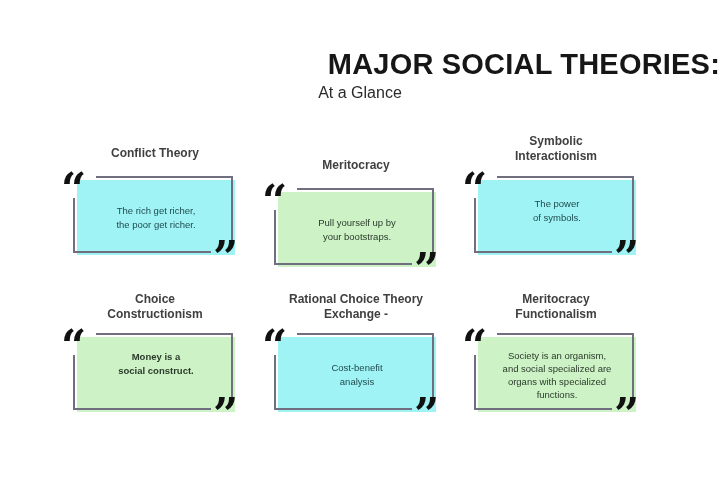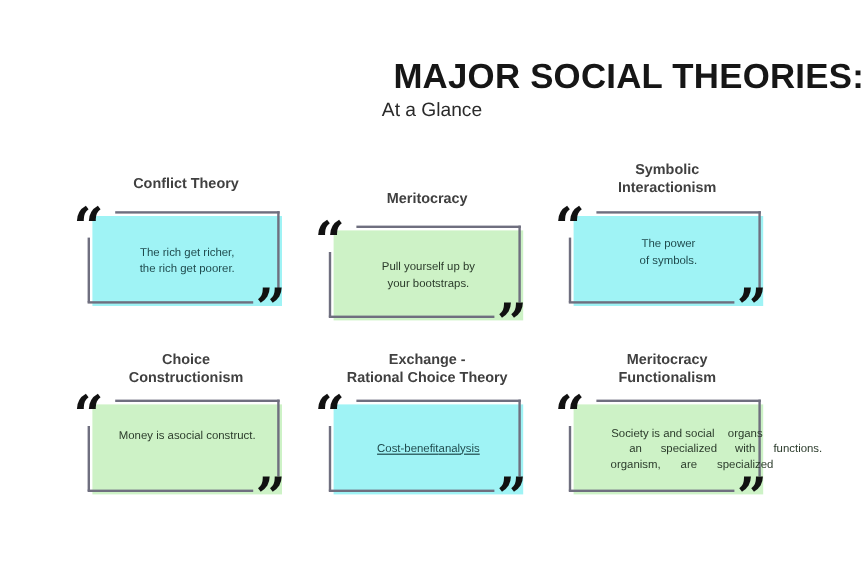--- a/index.html
+++ b/index.html
@@ -113,21 +113,21 @@
   </div>
   <div class="fill cyan" style="top:40px;"></div>
   <div class="line-top" style="left:41px; width:137px; top:36px;"></div>
   <div class="line-right" style="left:176px; top:36px; height:64px;"></div>
   <div class="line-left" style="left:18px; top:58px; height:54px;"></div>
   <div class="line-bottom" style="left:18px; width:138px; top:111px;"></div>
   <div class="quote-open" style="left:6px; top:28px;">“</div>
   <div class="quote-close" style="left:158px; top:96px;">”</div>
   <div class="card-text cyan" style="top:40px; height:75px; flex-direction:column;">
     <span>The rich get richer,</span>
-    <span>the rich get poorer.</span>
+    <span>the poor get richer.</span>
   </div>
 </div>
 
 <div class="card" style="left:256px; top:152px;">
   <div class="card-title" style="top:6px;">
     <span>Meritocracy</span>
   </div>
   <div class="fill green" style="top:40px;"></div>
   <div class="line-top" style="left:41px; width:137px; top:36px;"></div>
   <div class="line-right" style="left:176px; top:36px; height:64px;"></div>
@@ -164,55 +164,55 @@
     <div>Choice</div>
     <div>Constructionism</div>
   </div>
   <div class="fill green" style="top:37px;"></div>
   <div class="line-top" style="left:41px; width:137px; top:33px;"></div>
   <div class="line-right" style="left:176px; top:33px; height:64px;"></div>
   <div class="line-left" style="left:18px; top:55px; height:54px;"></div>
   <div class="line-bottom" style="left:18px; width:138px; top:108px;"></div>
   <div class="quote-open" style="left:6px; top:25px;">“</div>
   <div class="quote-close" style="left:158px; top:93px;">”</div>
-  <div class="card-text" style="top:37px; height:53px; ">
+  <div class="card-text" style="top:37px; height:53px; flex-direction:column;font-weight:bold;">
     <span>Money is a</span>
     <span>social construct.</span>
   </div>
 </div>
 
 <div class="card" style="left:256px; top:300px;">
   <div class="card-title" style="top:-8px;">
+    <div>Rational Choice Theory</div>
     <div>Exchange -</div>
-    <div>Rational Choice Theory</div>
   </div>
   <div class="fill cyan" style="top:37px;"></div>
   <div class="line-top" style="left:41px; width:137px; top:33px;"></div>
   <div class="line-right" style="left:176px; top:33px; height:64px;"></div>
   <div class="line-left" style="left:18px; top:55px; height:54px;"></div>
   <div class="line-bottom" style="left:18px; width:138px; top:108px;"></div>
   <div class="quote-open" style="left:6px; top:25px;">“</div>
   <div class="quote-close" style="left:158px; top:93px;">”</div>
-  <div class="card-text cyan" style="top:37px; height:75px; flex-direction:row;text-decoration:underline;">
+  <div class="card-text cyan" style="top:37px; height:75px; flex-direction:column;">
     <span>Cost-benefit</span>
     <span>analysis</span>
   </div>
 </div>
 
 <div class="card" style="left:456px; top:300px;">
   <div class="card-title" style="top:-8px;">
     <div>Meritocracy</div>
     <div>Functionalism</div>
   </div>
   <div class="fill green" style="top:37px;"></div>
   <div class="line-top" style="left:41px; width:137px; top:33px;"></div>
   <div class="line-right" style="left:176px; top:33px; height:64px;"></div>
   <div class="line-left" style="left:18px; top:55px; height:54px;"></div>
   <div class="line-bottom" style="left:18px; width:138px; top:108px;"></div>
   <div class="quote-open" style="left:6px; top:25px;">“</div>
   <div class="quote-close" style="left:158px; top:93px;">”</div>
-  <div class="card-text" style="top:37px; height:75px; flex-direction:row; line-height:13px;margin-left:40px;">
+  <div class="card-text" style="top:37px; height:75px; flex-direction:column; line-height:13px;">
     <span>Society is an organism,</span>
     <span>and social specialized are</span>
     <span>organs with specialized</span>
     <span>functions.</span>
   </div>
 </div>
 
 </body></html>

